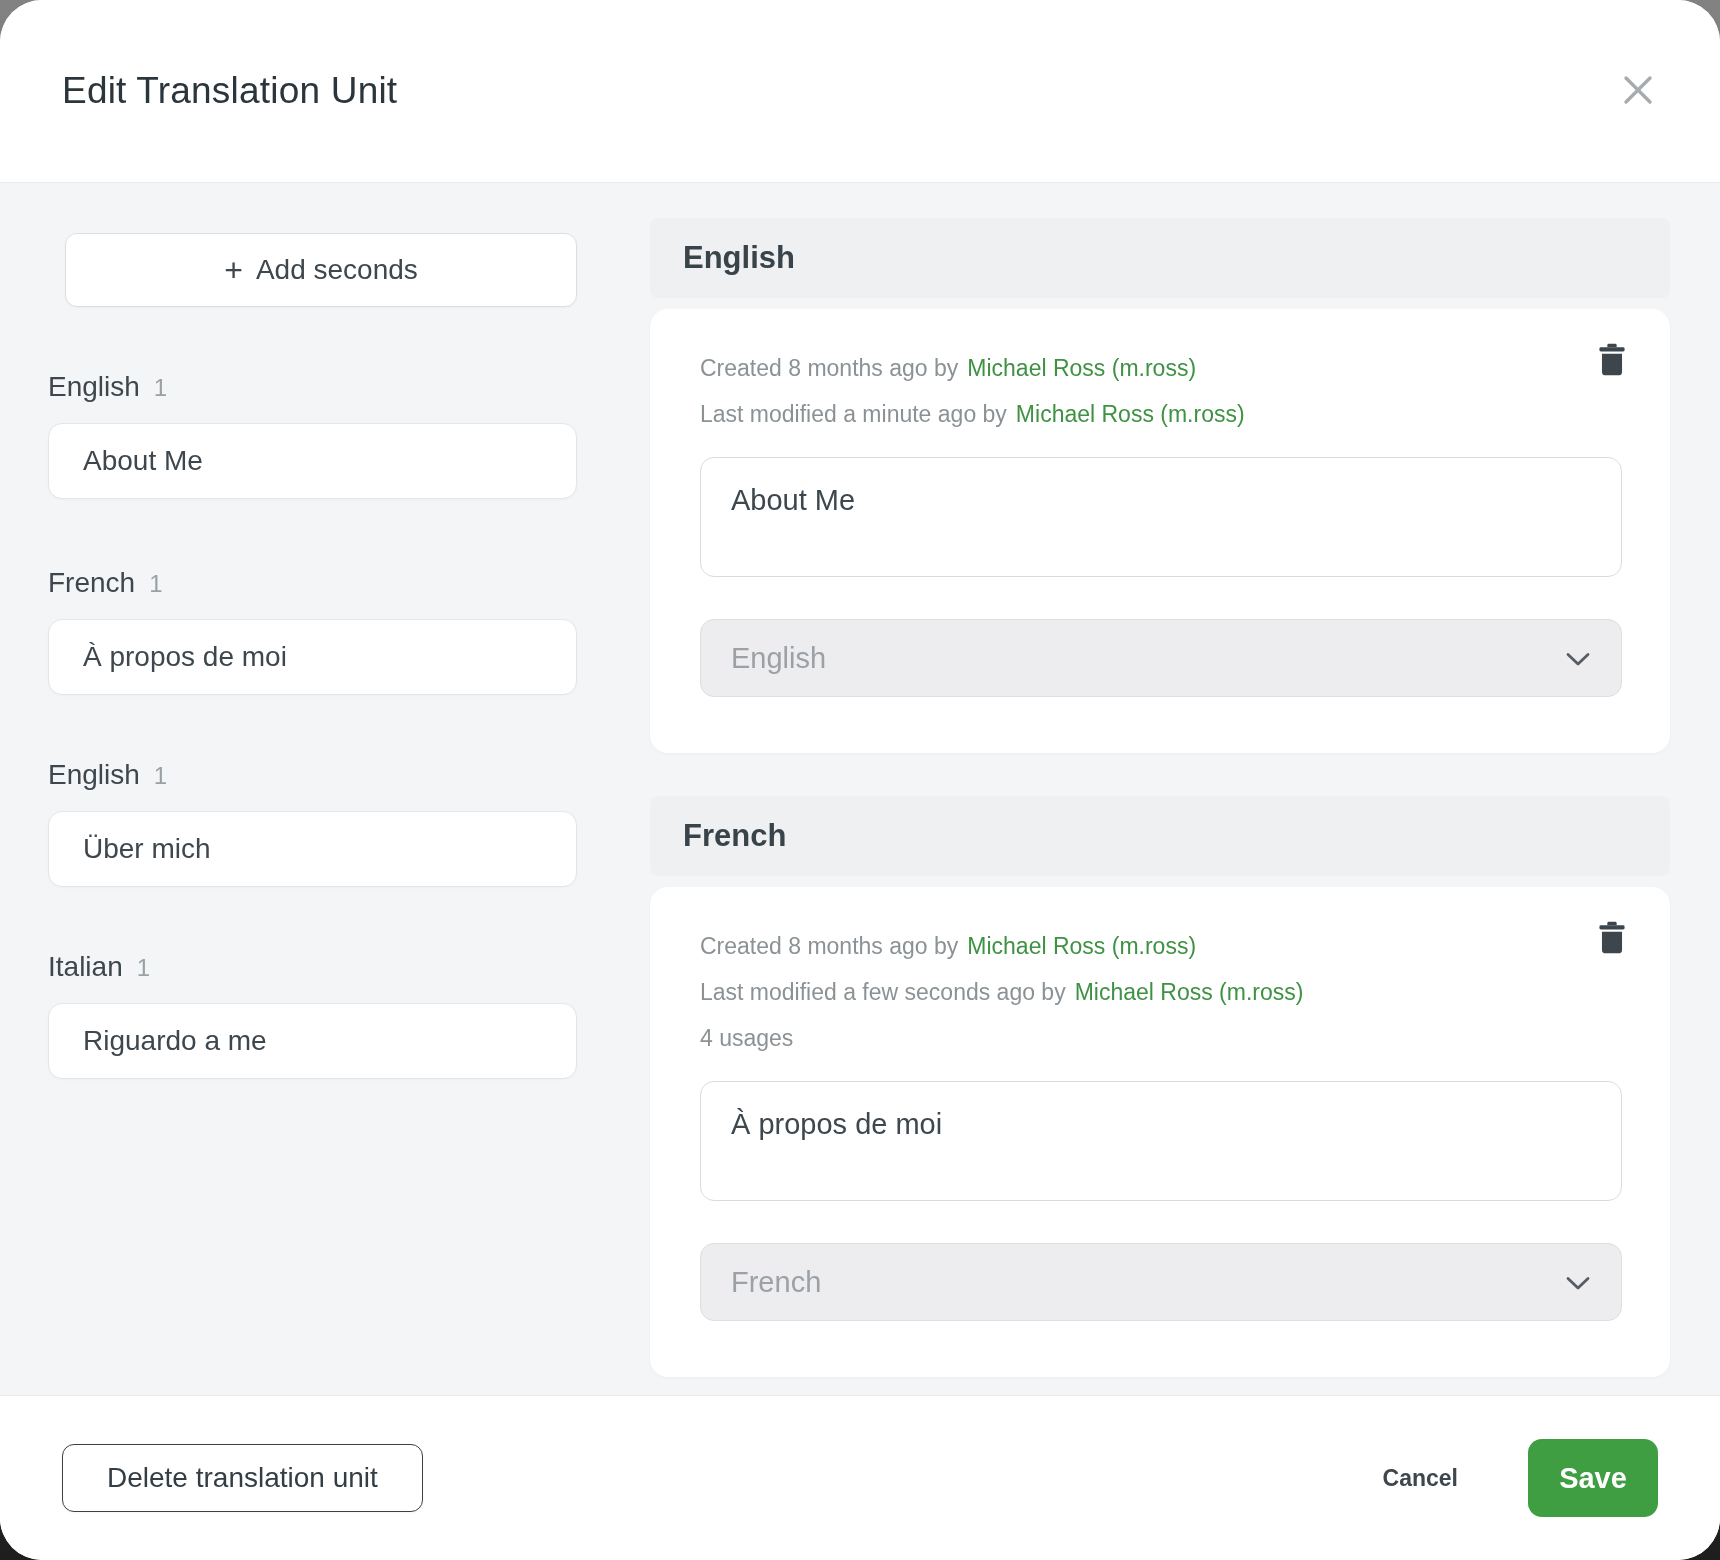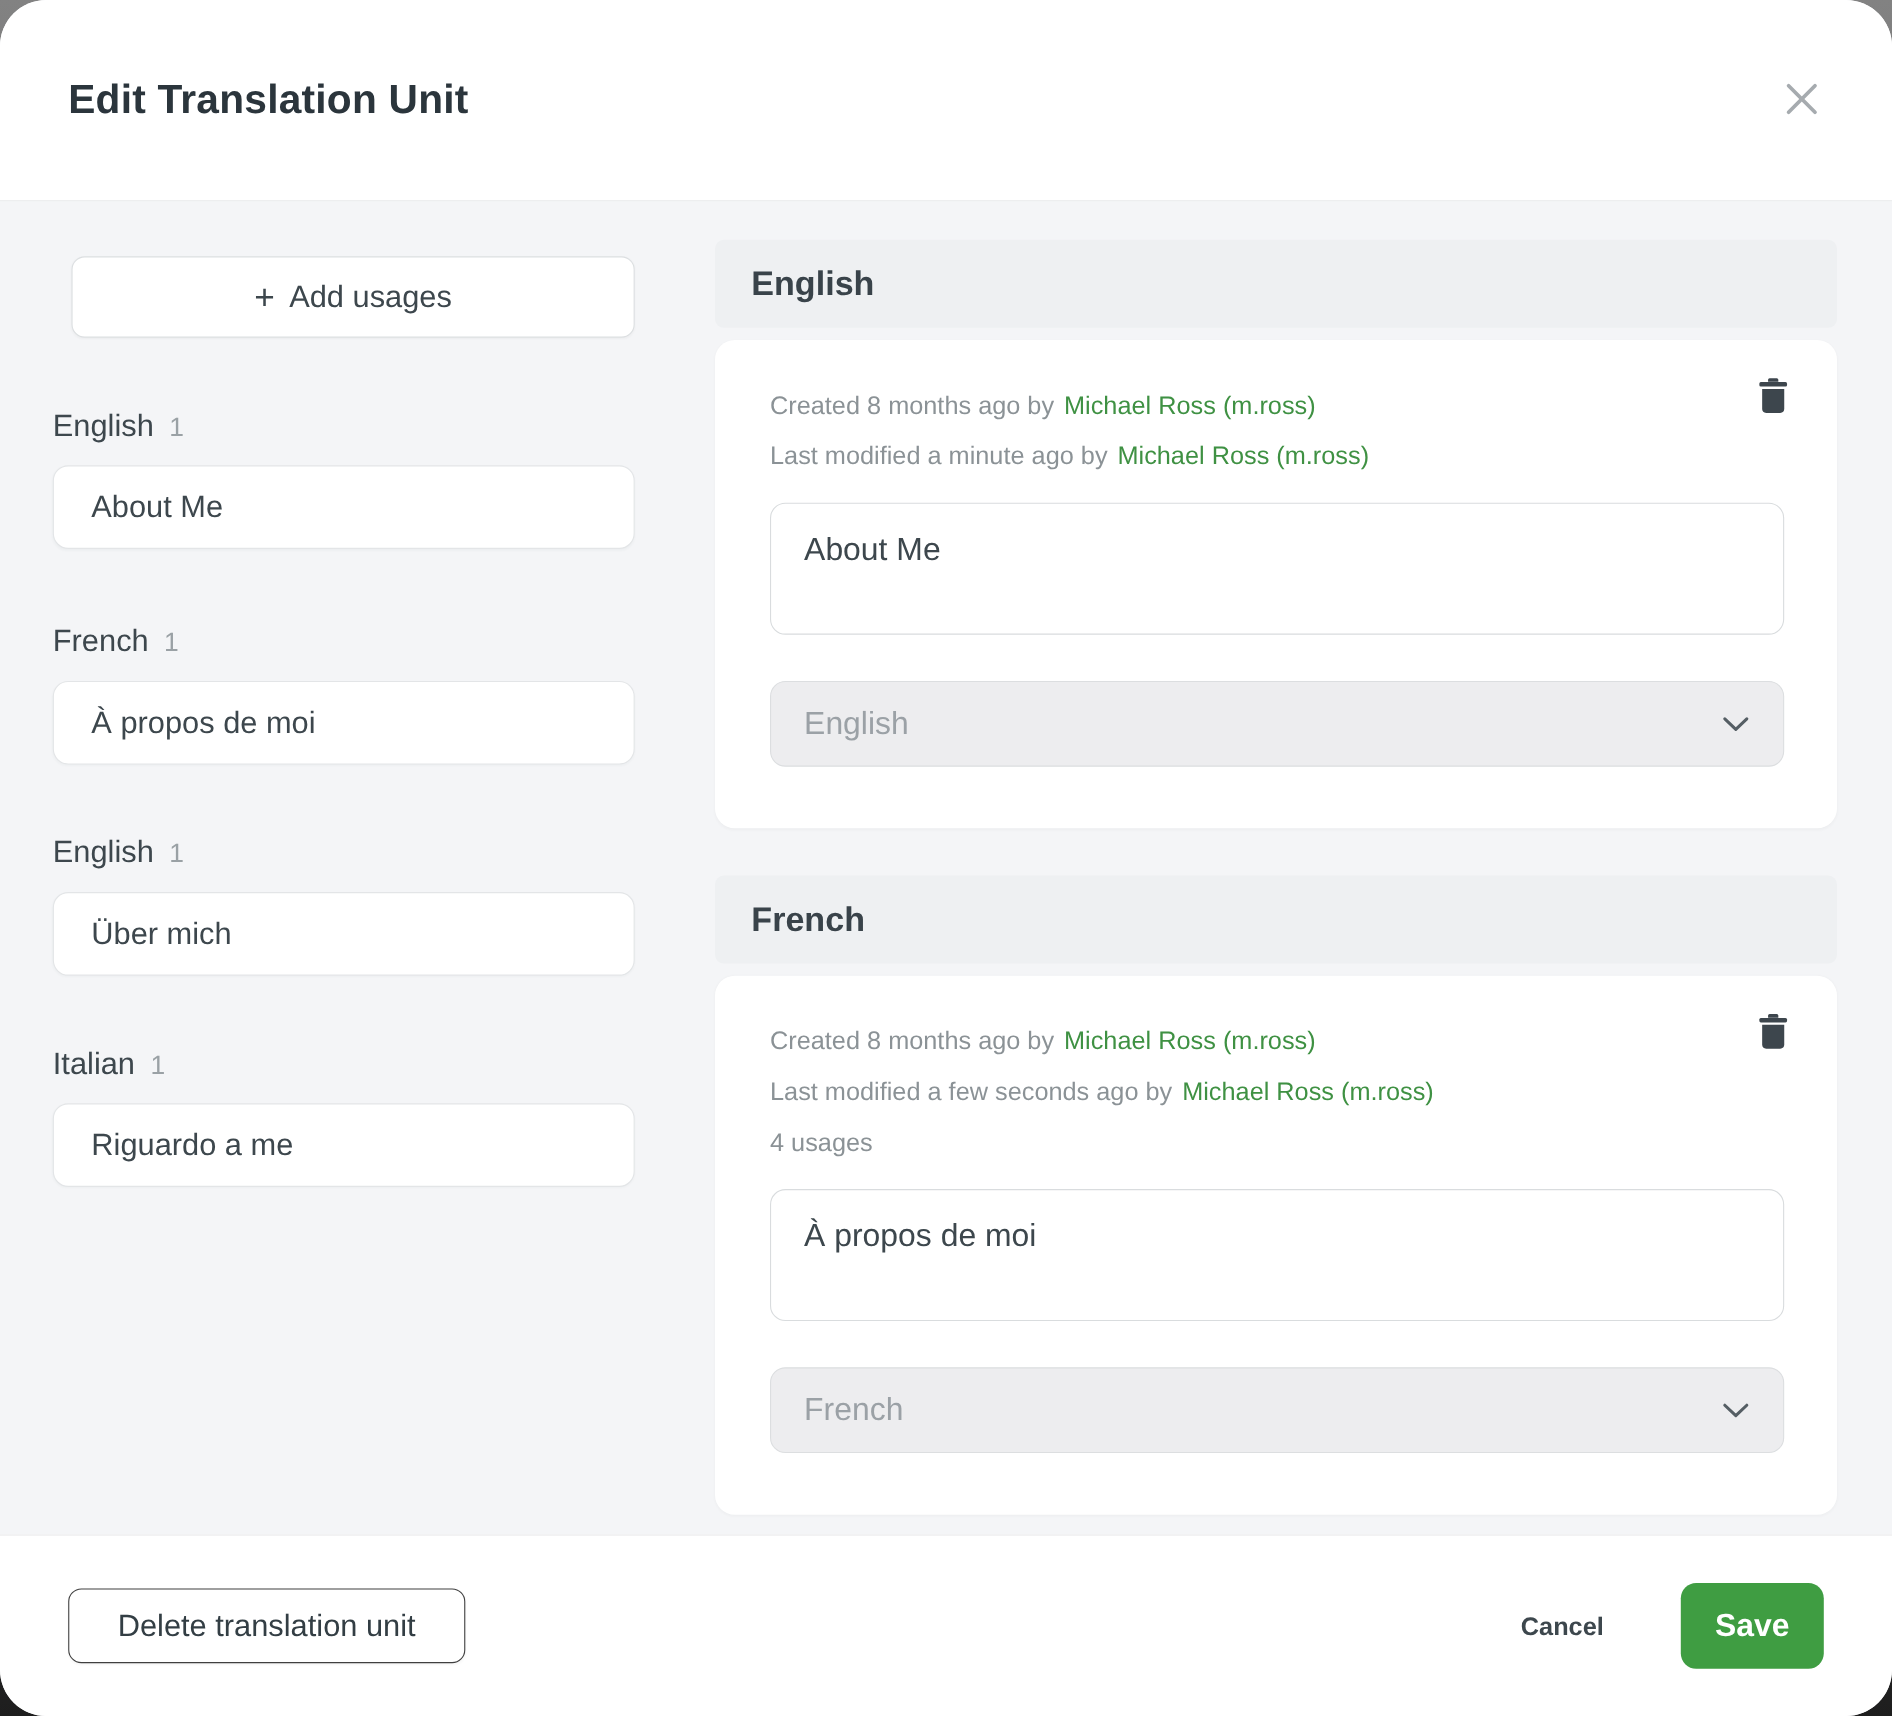--- a/index.html
+++ b/index.html
@@ -18,21 +18,21 @@
   }
   
   .modal-header {
     flex:0 0 183px;
     background:#ffffff;
     border-bottom:1px solid #e9eaec;
     display:flex; align-items:center; justify-content:space-between;
     padding:0 58px 0 62px;
   }
   .modal-title {
-    font-size:37px; font-weight:700; color:#2b353c; letter-spacing:.2px;
+    font-size:37px; font-weight:400; color:#2b353c; letter-spacing:.2px;
   }
   .close-btn {
     width:48px; height:48px; background:none; border:none; cursor:pointer;
     display:flex; align-items:center; justify-content:center;
   }
   
   .modal-body {
     flex:1 1 auto;
     display:flex;
     padding:35px 50px 0 48px;
@@ -136,21 +136,21 @@
         </svg>
       </span>
     </button>
   </div>
 
   <div class="modal-body">
 
     <div class="left-col">
       <button class="add-segment-btn">
         <span class="plus-glyph">+</span>
-        <span>Add usages</span>
+        <span>Add seconds</span>
       </button>
 
       <div class="lang-label first">
         <span>English</span>
         <span class="lang-count">1</span>
       </div>
       <div class="lang-card">
         <span>About Me</span>
       </div>
 

